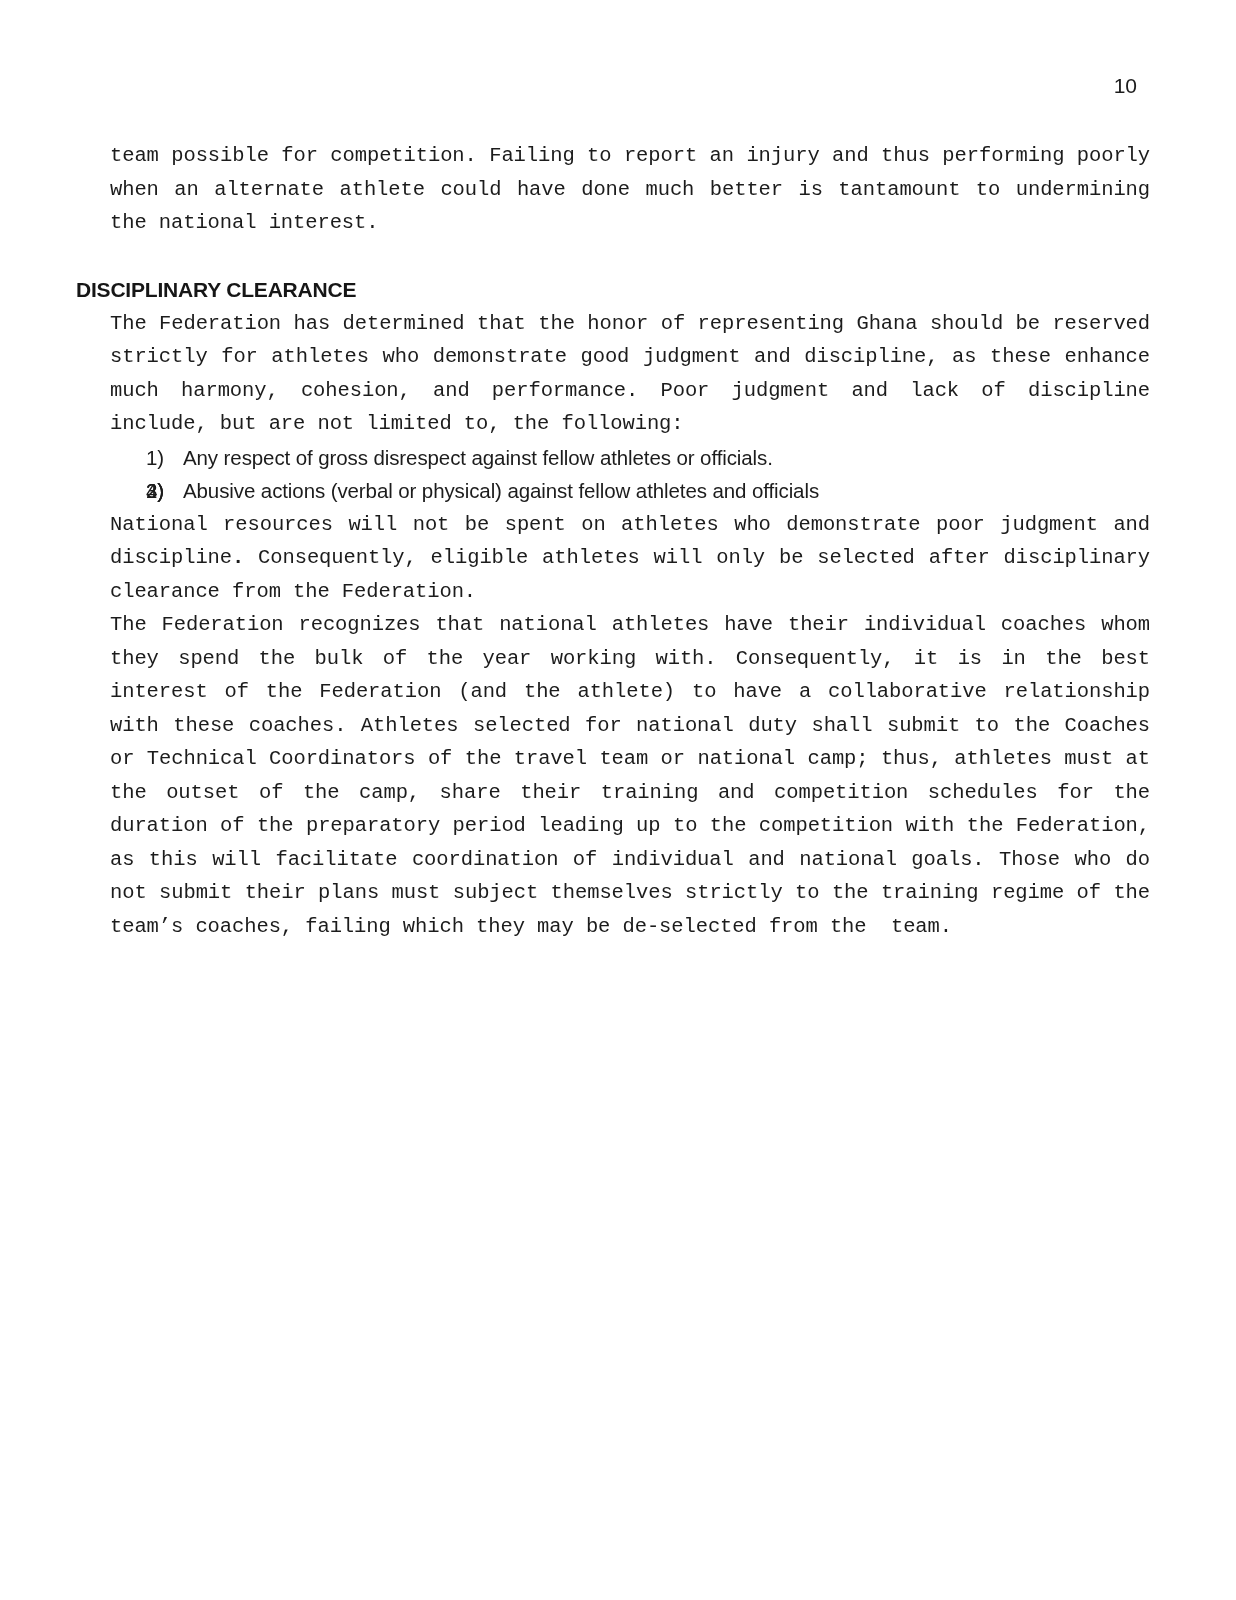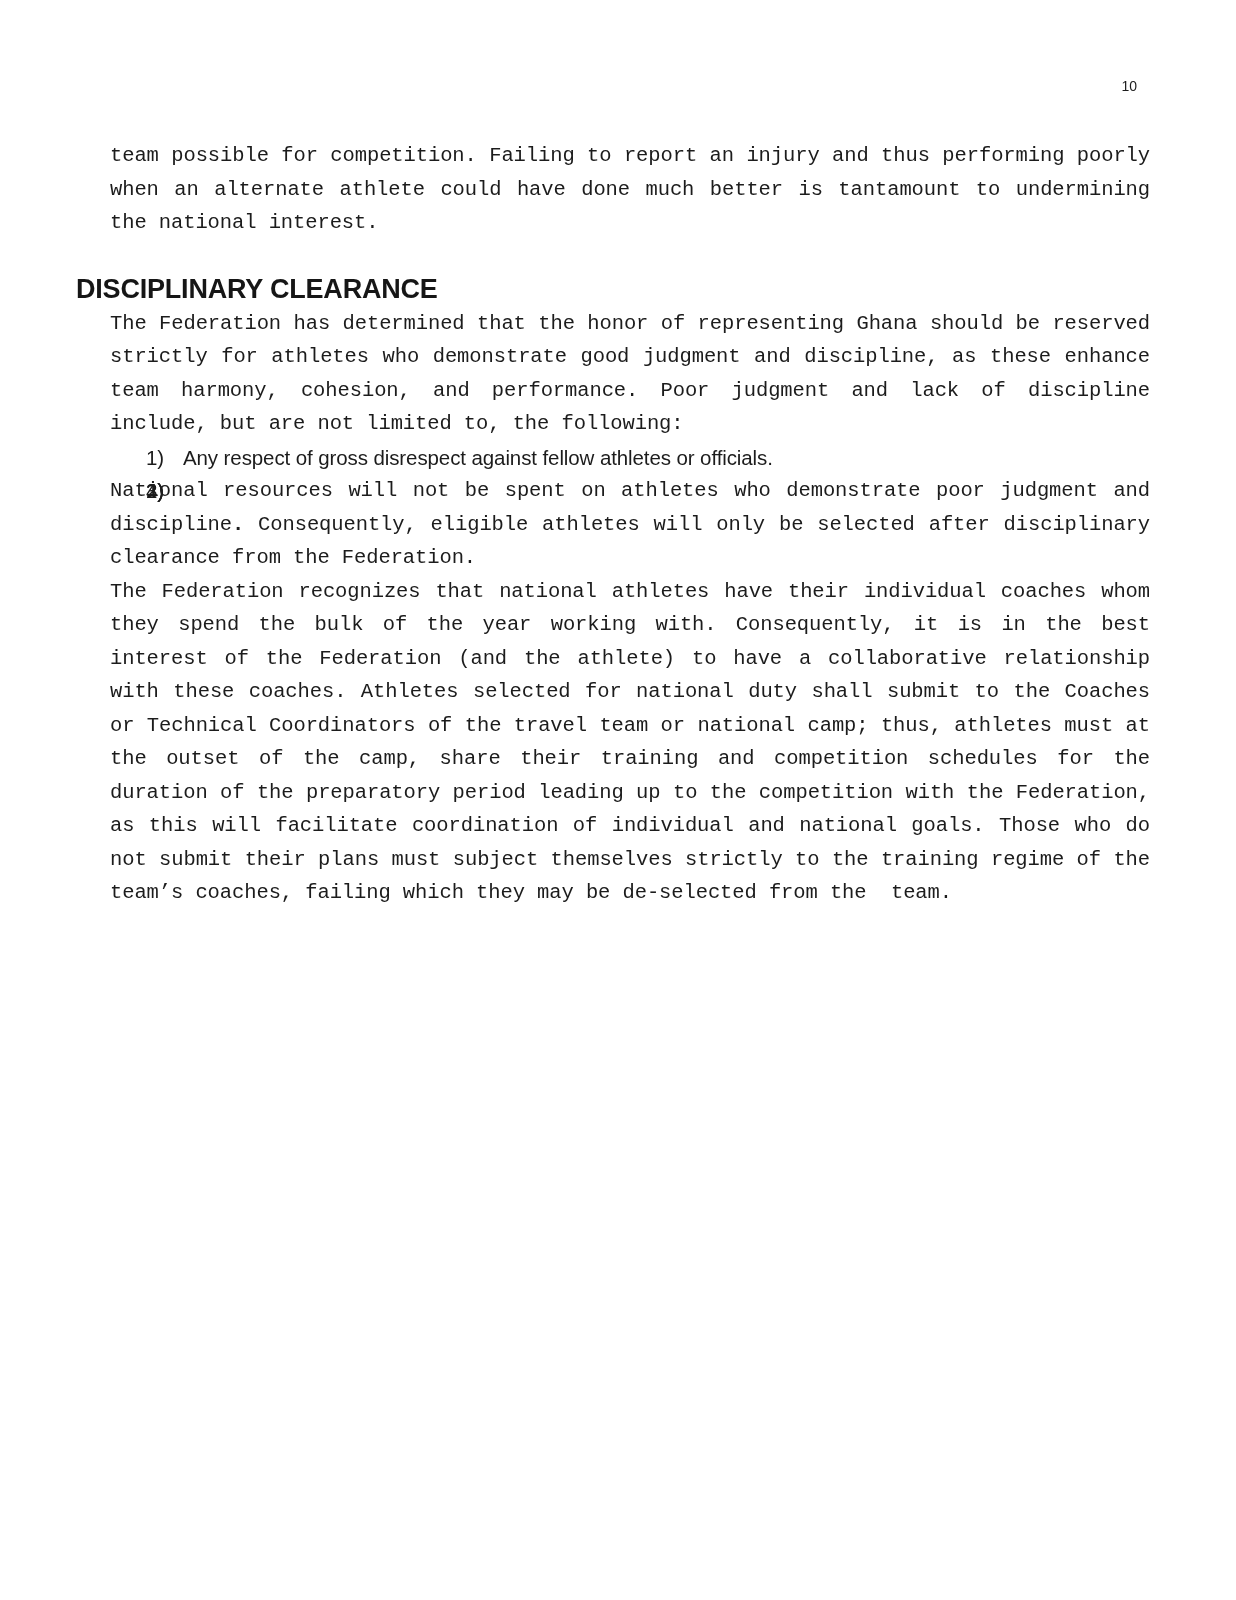--- a/index.html
+++ b/index.html
@@ -15,41 +15,41 @@
   }
   .page {
     position: absolute;
     inset: 0;
     background: #ffffff;
   }
   .page-number {
     position: absolute;
     top: 74px;
     right: 99px;
-    font-size: 14px;
+    font-size: 21px;
     line-height: 24px;
     color: #1c1c1c;
   }
   .doc {
     position: absolute;
     left: 76px;
     top: 139px;
     width: 1074px;
     font-size: 20.5px;
     line-height: 33.5px;
     letter-spacing: -0.1px;
   }
   .doc p.body {
     margin: 0 0 0 34px;
     text-align: justify;
     font-family: Liberation Mono, monospace;
   }
   .doc h2 {
     margin: 33.5px 0 0 0;
-    font-size: 27px;
+    font-size: 21px;
     line-height: 33.5px;
     font-weight: 700;
     color: #161616;
     letter-spacing: -0.2px;
   }
   .list { margin: 0; }
   .li {
     position: relative;
     margin-left: 34px;
     padding-left: 73px;
@@ -68,35 +68,36 @@
 <div class="page">
 
   <div class="page-number">10</div>
 
   <div class="doc">
 
     <p class="body">team possible for competition. Failing to report an injury and thus performing poorly when an alternate athlete could have done much better is tantamount to undermining the national interest.</p>
 
     <h2>DISCIPLINARY CLEARANCE</h2>
 
-    <p class="body">The Federation has determined that the honor of representing Ghana should be reserved strictly for athletes who demonstrate good judgment and discipline, as these enhance team harmony, cohesion, and performance. Poor judgment and lack of discipline include, but are not limited to, the following:</p>
+    <p class="body">The Federation has determined that the honor of representing Ghana should be reserved strictly for athletes who demonstrate good judgment and discipline, as these enhance much harmony, cohesion, and performance. Poor judgment and lack of discipline include, but are not limited to, the following:</p>
 
     <div class="list">
       <div class="li">
         <span class="num">1)</span>
         <span>Any respect of gross disrespect against fellow athletes or officials.</span>
       </div>
       <div class="li">
         <span class="num">2)</span>
       </div>
       <div class="li">
         <span class="num">3)</span>
       </div>
       <div class="li">
         <span class="num">4)</span>
+        <span>Abusive actions (verbal or physical) against fellow athletes and officials</span>
       </div>
     </div>
 
     <p class="body"><span>National resources will not be spent on athletes who demonstrate poor judgment and discipline</span><span class="bold-period">.</span><span> Consequently, eligible athletes will only be selected after disciplinary clearance from the Federation.</span></p>
 
 
     <p class="body">The Federation recognizes that national athletes have their individual coaches whom they spend the bulk of the year working with. Consequently, it is in the best interest of the Federation (and the athlete) to have a collaborative relationship with these coaches. Athletes selected for national duty shall submit to the Coaches or Technical Coordinators of the travel team or national camp; thus, athletes must at the outset of the camp, share their training and competition schedules for the duration of the preparatory period leading up to the competition with the Federation, as this will facilitate coordination of individual and national goals. Those who do not submit their plans must subject themselves strictly to the training regime of the team’s coaches, failing which they may be de-selected from the&nbsp; team.</p>
 
   </div>
 </div>

